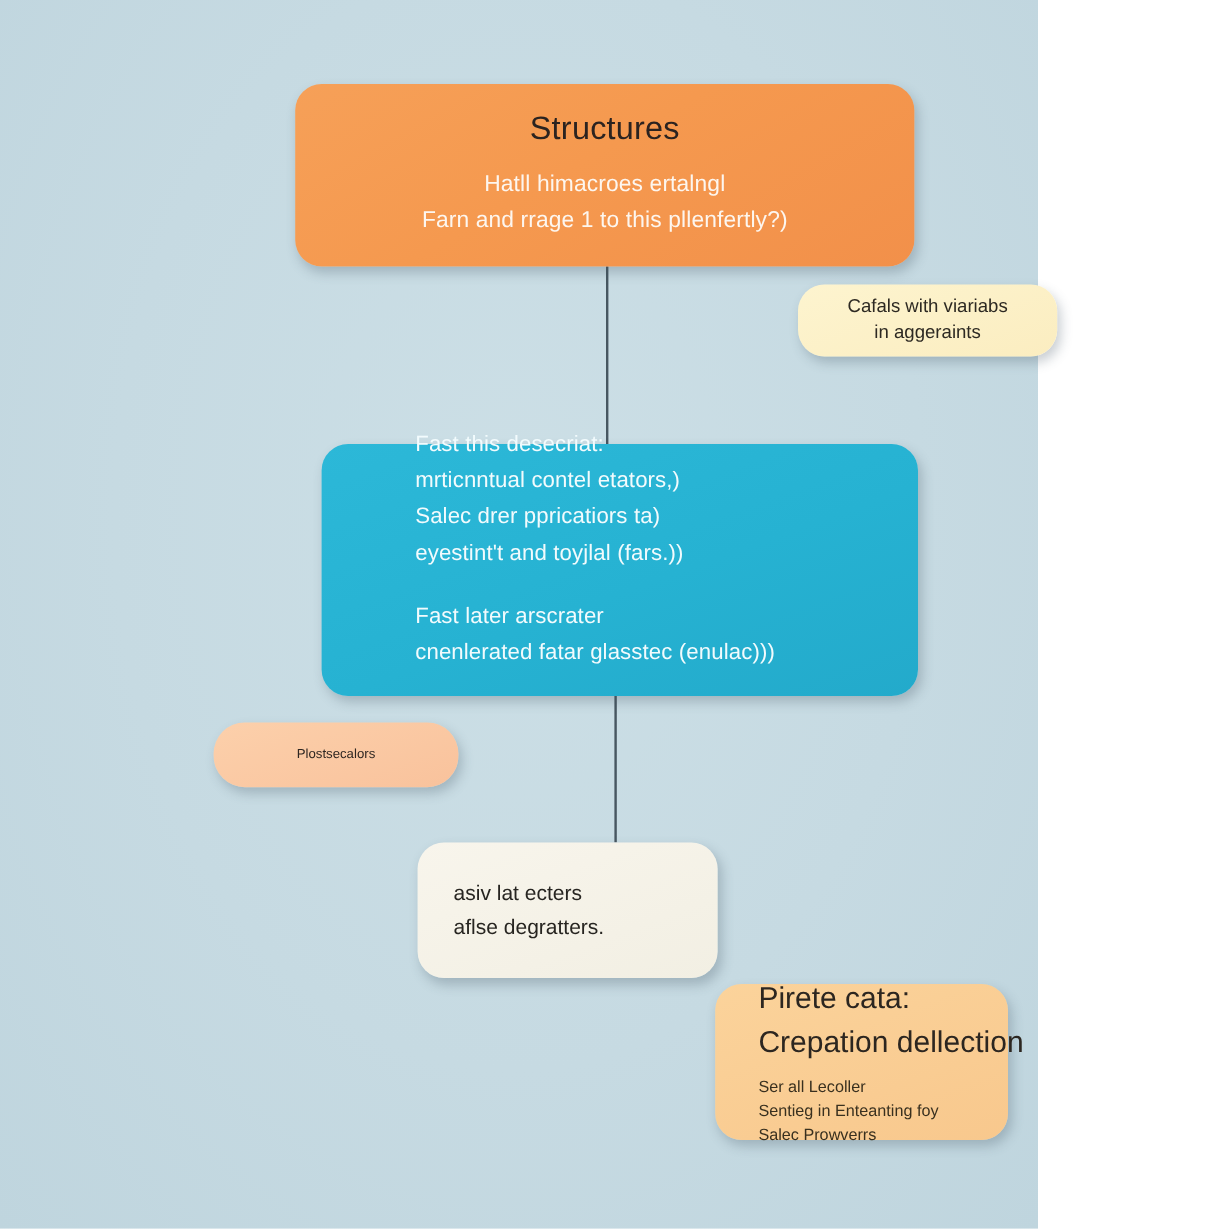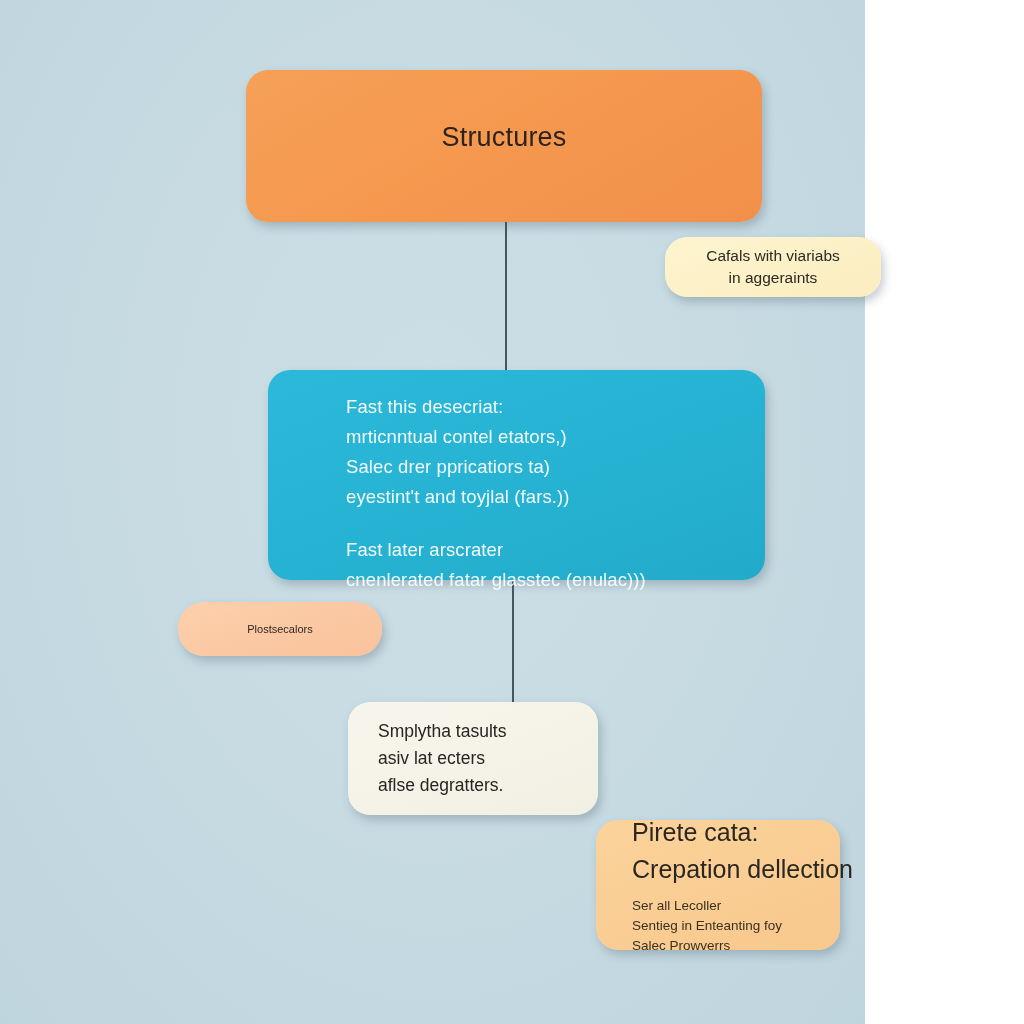--- a/index.html
+++ b/index.html
@@ -85,21 +85,21 @@
   }
 
   
   #node-blue {
     left: 268px;
     top: 370px;
     width: 497px;
     height: 210px;
     background: linear-gradient(160deg, #2cb8d8 0%, #26b2d2 55%, #23aacb 100%);
     padding: 22px 30px 22px 78px;
-    justify-content: flex-start;
+    justify-content: flex-end;
   }
   #node-blue .blk {
     font-size: 18.5px;
     color: #f2fbfd;
     line-height: 1.63;
     letter-spacing: 0.1px;
   }
   #node-blue .blk.gap {
     margin-top: 22px;
   }
@@ -164,20 +164,24 @@
 <body>
 
 <div id="canvas">
 
   <div class="connector" style="left:505px; top:222px; height:148px;"></div>
 
   <div class="connector" style="left:512px; top:580px; height:122px;"></div>
 
   <div class="node node-shadow" id="node-structures">
     <div class="title">Structures</div>
+    <div class="sub">
+      <span class="line">Hatll himacroes ertalngl</span>
+      <span class="line">Farn and rrage 1 to this pllenfertly?)</span>
+    </div>
   </div>
 
   <div class="node node-shadow" id="node-note-yellow">
     <div class="txt">
       <span class="line">Cafals with viariabs</span>
       <span class="line">in aggeraints</span>
     </div>
   </div>
 
   <div class="node node-shadow" id="node-blue">
@@ -192,21 +196,20 @@
       <span class="line">cnenlerated fatar glasstec (enulac)))</span>
     </div>
   </div>
 
   <div class="node node-shadow" id="node-pink">
     <div class="txt">Plostsecalors</div>
   </div>
 
   <div class="node node-shadow" id="node-cream">
     <div class="txt">
-      <span class="line">Smplytha tasults</span>
       <span class="line">asiv lat ecters</span>
       <span class="line">aflse degratters.</span>
     </div>
   </div>
 
   <div class="node node-shadow" id="node-bottom-orange">
     <div class="lead">
       <span class="line">Pirete cata:</span>
       <span class="line">Crepation dellection</span>
     </div>

